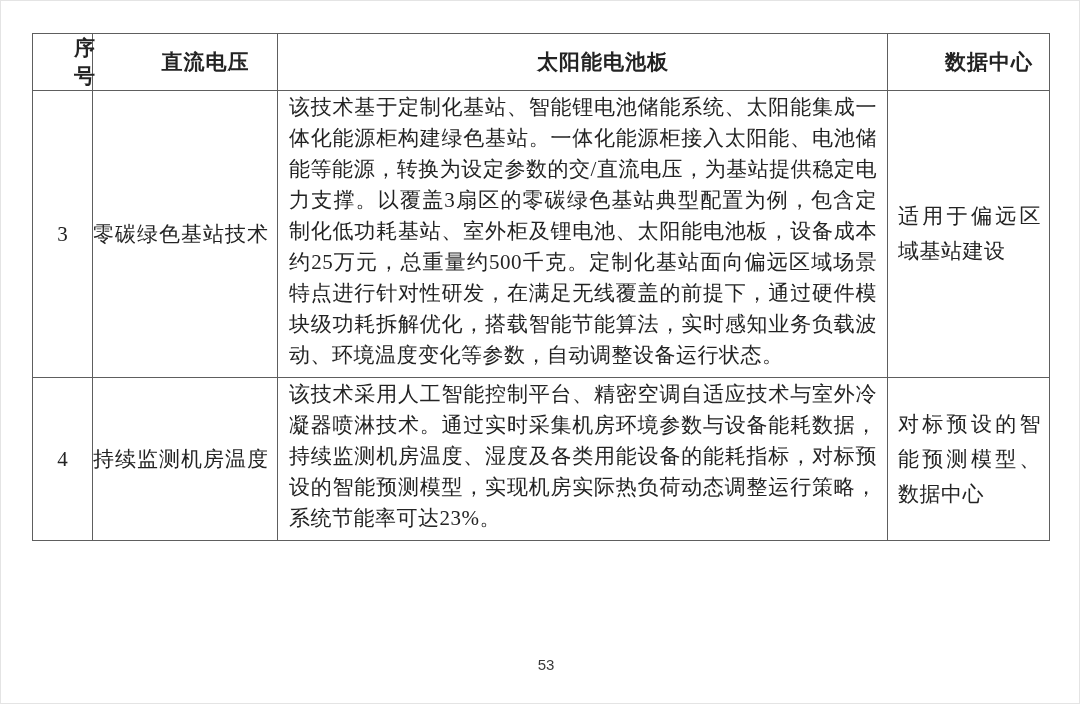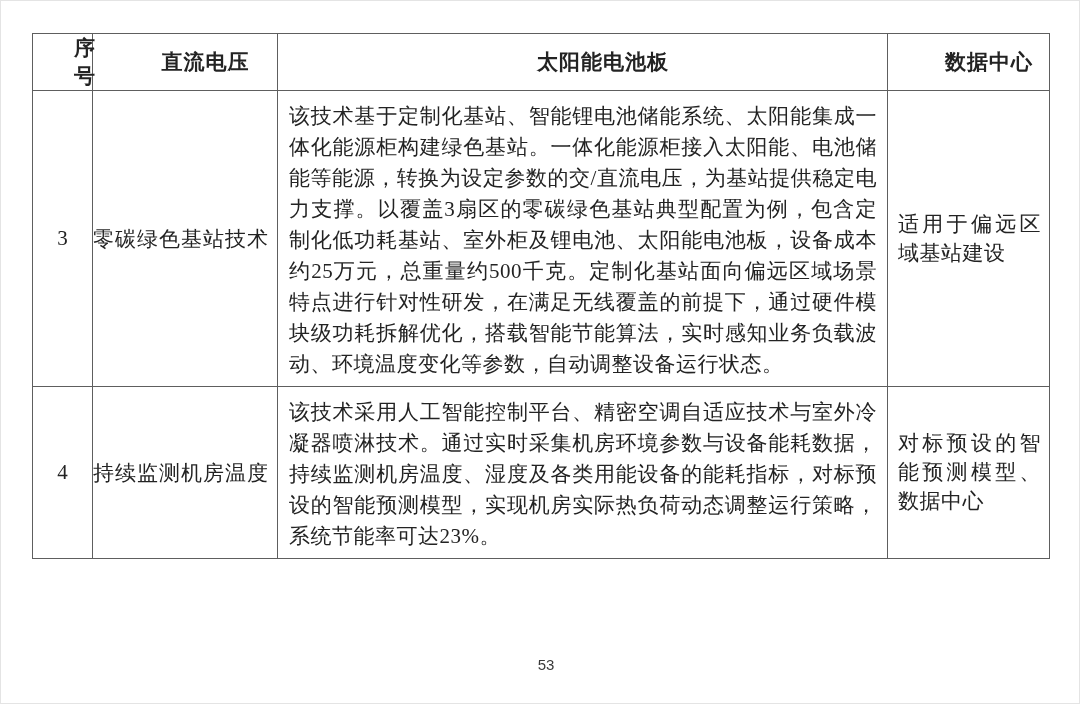--- a/index.html
+++ b/index.html
@@ -38,30 +38,30 @@
   td.cell-index {
     text-align: center;
     font-size: 21px;
   }
   td.cell-name {
     letter-spacing: 1px;
   }
   td.cell-desc {
     vertical-align: top;
     text-align: justify;
-    padding: 10px 10px 6px 11px;
+    padding: 1px 10px 6px 11px;
     line-height: 31px;
     letter-spacing: 0.5px;
   }
   tr.row-3 td.cell-desc { height: 279px; }
   tr.row-4 td.cell-desc { height: 155px; }
   td.cell-scope {
     text-align: justify;
     padding: 4px 8px 4px 10px;
-    line-height: 29px;
+    line-height: 35px;
     letter-spacing: 0.5px;
   }
   .page-number {
     position: absolute;
     left: 12px; right: 0;
     top: 655px;
     text-align: center;
     font-family: "Liberation Sans", "DejaVu Sans", sans-serif;
     font-size: 15px;
     color: #3a3a3a;

